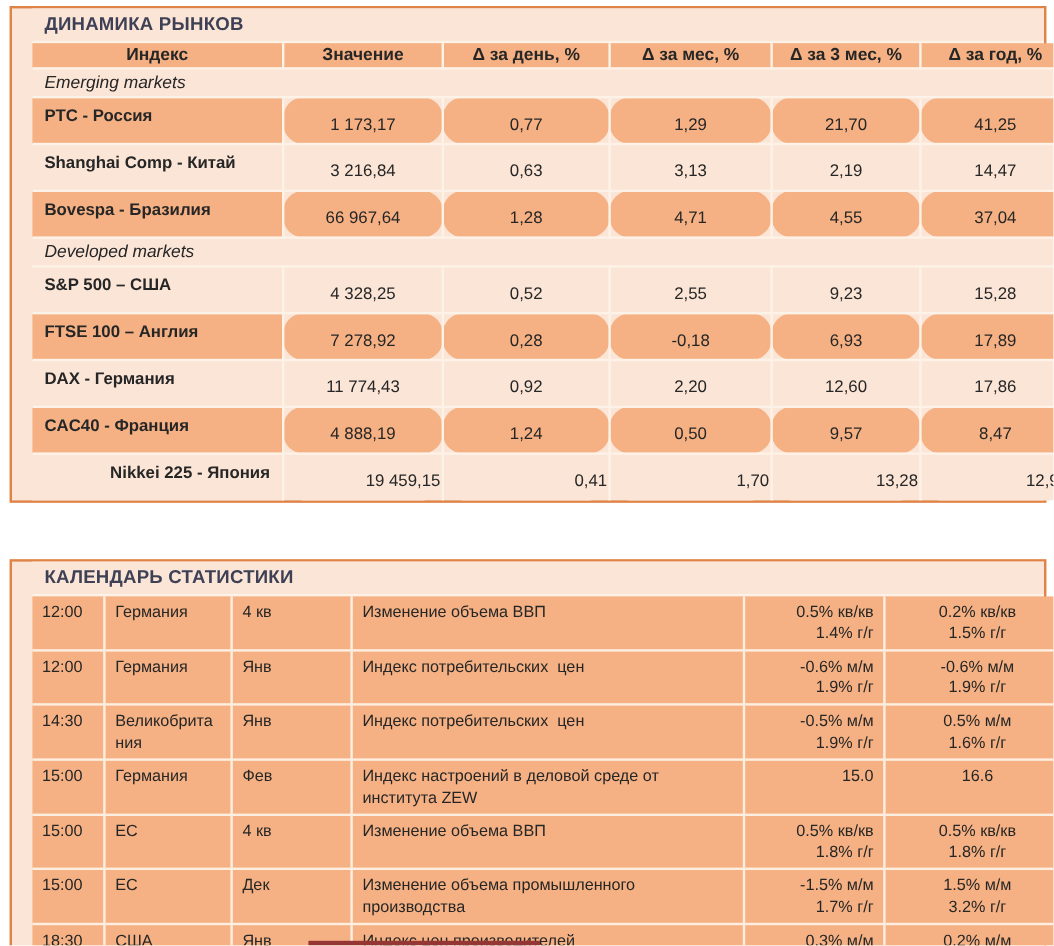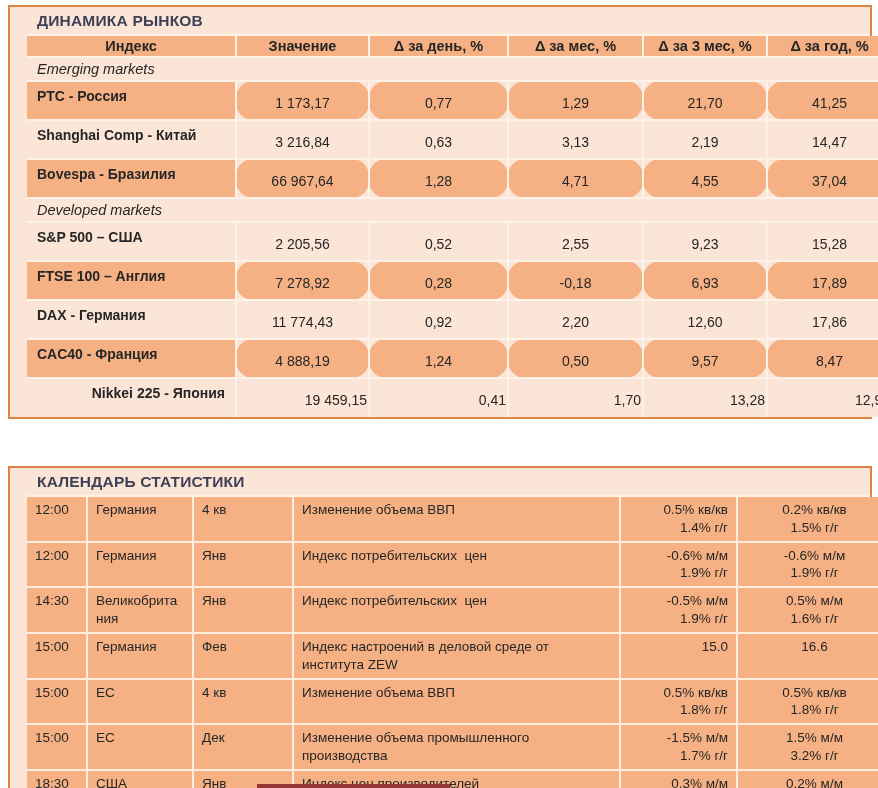--- a/index.html
+++ b/index.html
@@ -122,21 +122,21 @@
             <td class="num-cell">1,28</td>
             <td class="num-cell">4,71</td>
             <td class="num-cell">4,55</td>
             <td class="num-cell">37,04</td>
           </tr>
           <tr class="section-row">
             <td colspan="6">Developed markets</td>
           </tr>
           <tr class="data-row shade-light">
             <td class="idx-cell">S&amp;P 500 – США</td>
-            <td class="num-cell">2 205,56</td>
+            <td class="num-cell">4 328,25</td>
             <td class="num-cell">0,52</td>
             <td class="num-cell">2,55</td>
             <td class="num-cell">9,23</td>
             <td class="num-cell">15,28</td>
           </tr>
           <tr class="data-row shade-dark">
             <td class="idx-cell">FTSE 100 – Англия</td>
             <td class="num-cell">7 278,92</td>
             <td class="num-cell">0,28</td>
             <td class="num-cell">-0,18</td>

